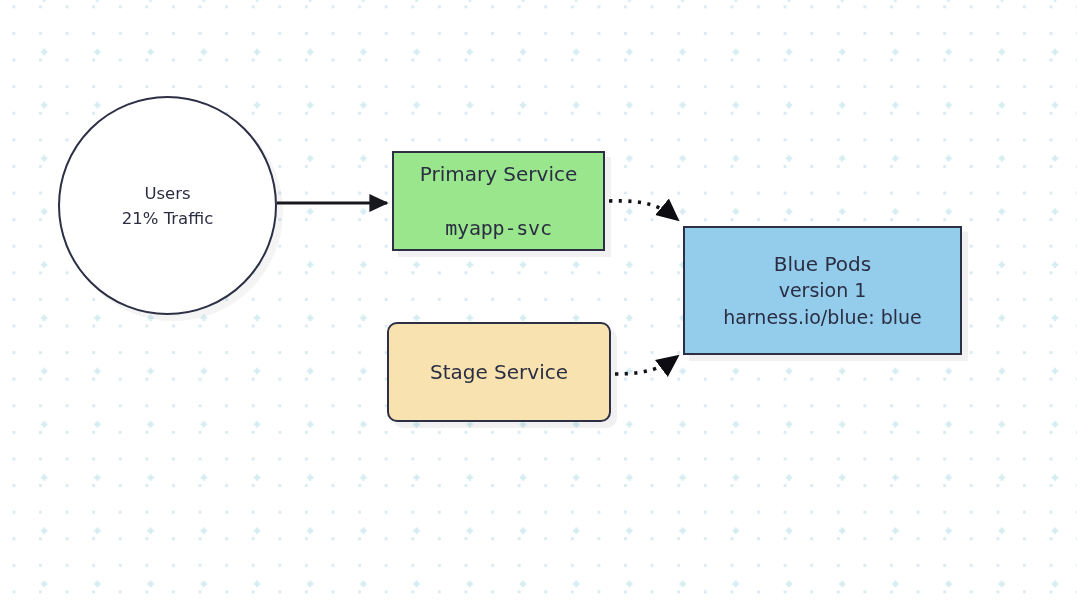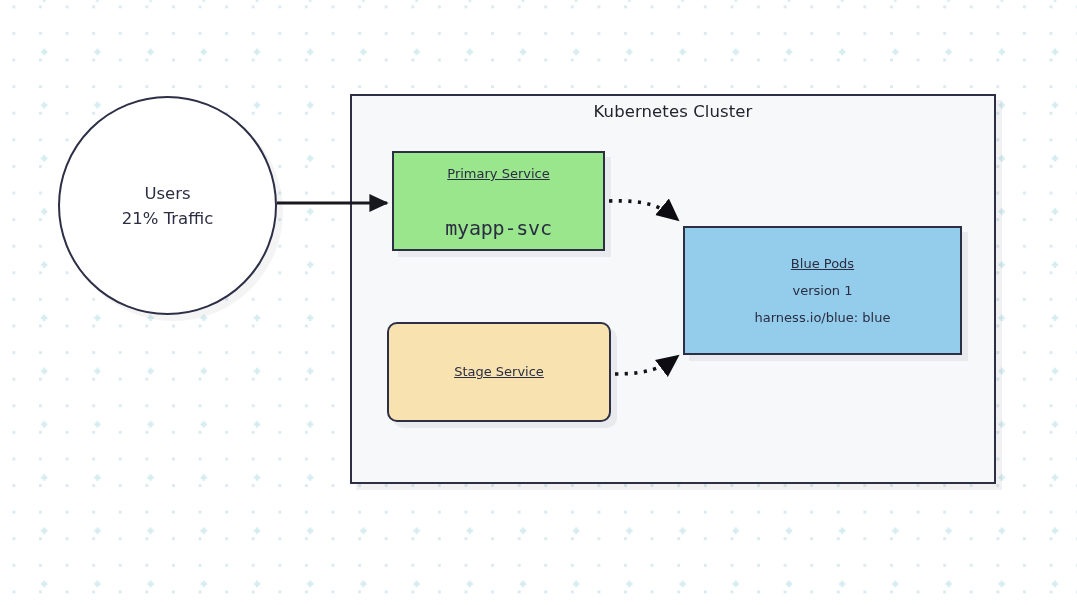--- a/index.html
+++ b/index.html
@@ -97,47 +97,44 @@
   }
   #blue-pods {
     left: 683px;
     top: 226px;
     width: 279px;
     height: 129px;
     background: #93cdeb;
     text-align: center;
   }
 
-  .ln-title { font-size: 13px; line-height: 26px; text-decoration: underline; }
+  .ln-title { font-size: 20px; line-height: 26px; }
   .ln-mono {
     font-family: "DejaVu Sans Mono", monospace;
     font-size: 20px;
     line-height: 26px;
     letter-spacing: -0.2px;
     margin-top: 28px;
   }
-  .ln-sub { font-size: 13px; line-height: 27px; }
+  .ln-sub { font-size: 19px; line-height: 27px; }
 </style>
 </head>
 <body>
 
 <div id="stage">
 
   <svg id="plusgrid" class="layer" aria-hidden="true">
     <defs>
       <pattern id="plusPat" x="28.4" y="-7.9" width="53.2" height="53.2" patternUnits="userSpaceOnUse">
         <path d="M 12.6 6.6 H 19.0 M 15.8 3.4 V 9.8" stroke="#d5ecf0" stroke-width="2.6" stroke-linecap="butt"></path>
       </pattern>
     </defs>
     <rect x="0" y="0" width="1077" height="605" fill="url(#plusPat)"></rect>
   </svg>
 
-  <div class="shape" id="cluster-box">
-    <div id="cluster-title">Kubernetes Cluster</div>
-  </div>
 
   <svg class="layer">
     <defs>
       <marker id="arrowSolid" viewBox="0 0 12 12" refX="10.5" refY="6" markerWidth="7.2" markerHeight="7.2" orient="auto-start-reverse">
         <path d="M 0 0.6 L 11.5 6 L 0 11.4 z" fill="#18181f"></path>
       </marker>
       <marker id="arrowDot1" viewBox="0 0 12 12" refX="10.5" refY="6" markerWidth="6.6" markerHeight="6.6" orient="auto-start-reverse">
         <path d="M 0 0.6 L 11.5 6 L 0 11.4 z" fill="#0c0c12"></path>
       </marker>
       <marker id="arrowDot2" viewBox="0 0 12 12" refX="10.5" refY="6" markerWidth="6.6" markerHeight="6.6" orient="auto-start-reverse">

